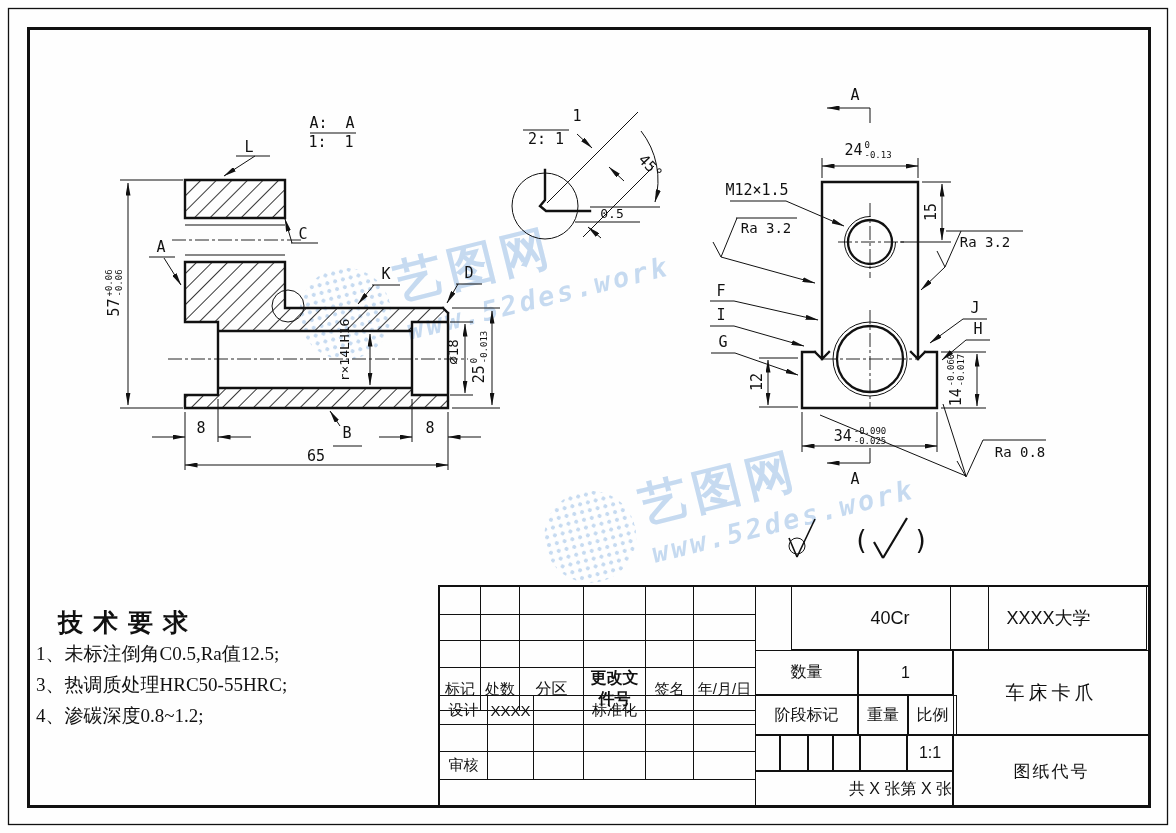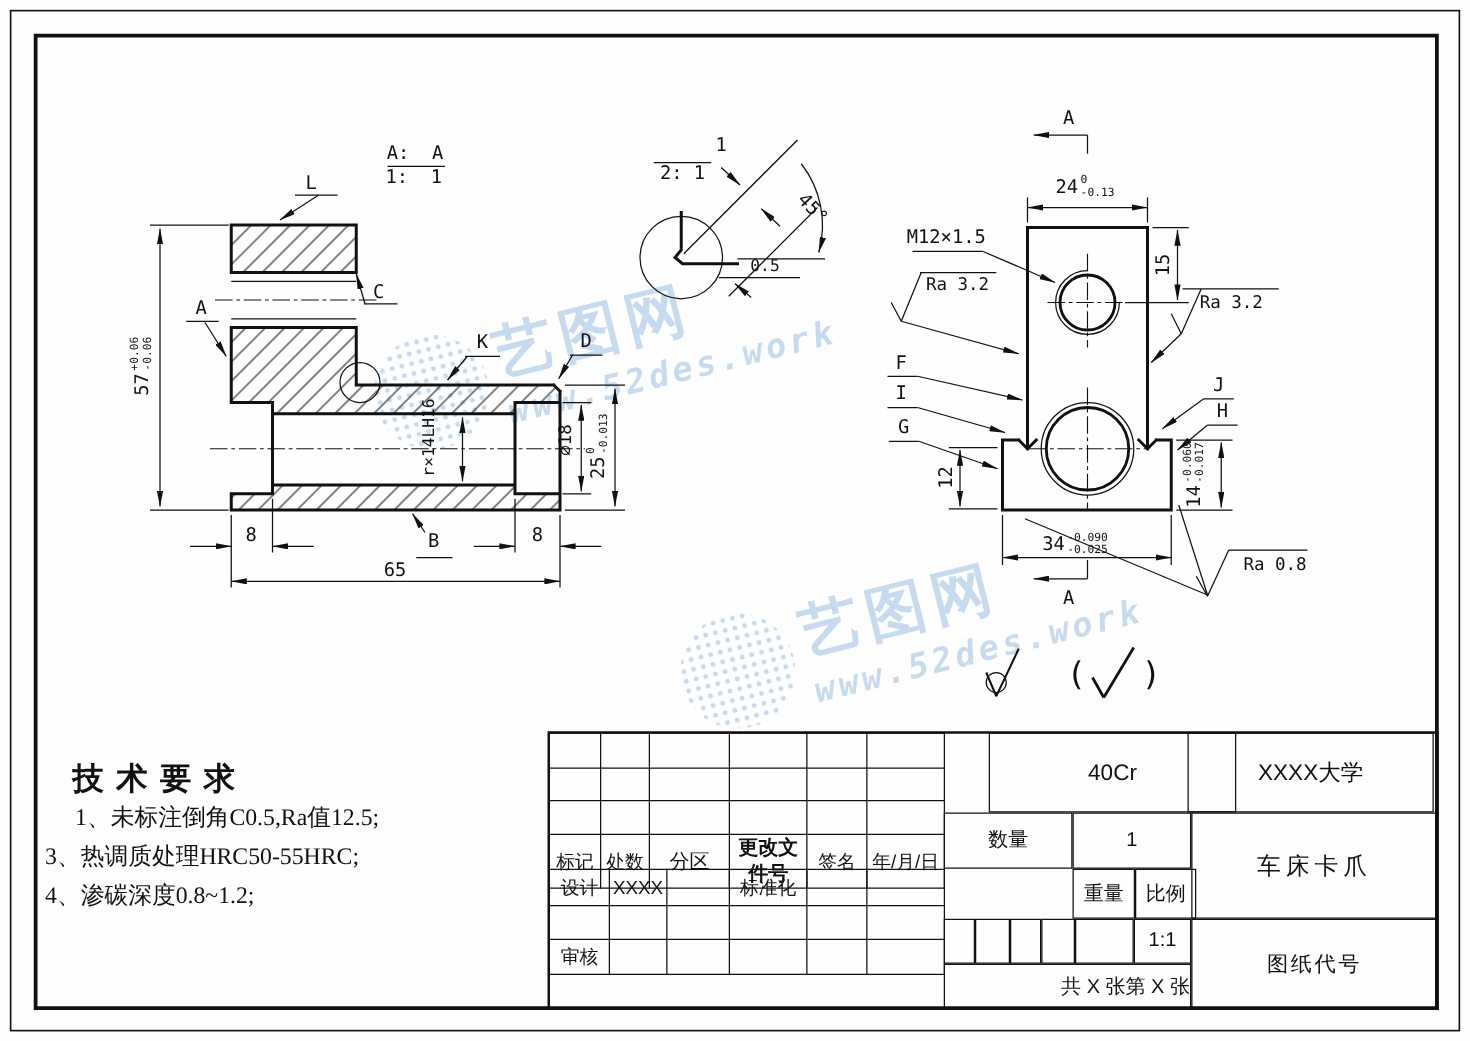--- a/index.html
+++ b/index.html
@@ -202,21 +202,21 @@
   <div class="t ctr" style="left:975px;top:308px;">J</div>
   <div class="t ctr" style="left:978px;top:329px;">H</div>
   <div class="t rotc" style="left:757px;top:382px;">12</div>
   <div class="t rotc" style="left:956px;top:380px;"><span>14</span><span class="tol"><b>-0.060</b><b>-0.017</b></span></div>
   <div class="t ctr" style="left:860px;top:436px;"><span>34</span><span class="tol"><b>-0.090</b><b>-0.025</b></span></div>
   <div class="t ctr s14" style="left:1020px;top:452px;">Ra 0.8</div>
   <div class="t ctr s26" style="left:861px;top:540px;">(</div>
   <div class="t ctr s26" style="left:921px;top:540px;">)</div>
 
   <div class="tr-title">技术要求</div>
-  <div class="tr-item" style="top:641px;margin-left:24px;">1、未标注倒角C0.5,Ra值12.5;</div>
+  <div class="tr-item" style="top:641px;">1、未标注倒角C0.5,Ra值12.5;</div>
   <div class="tr-item" style="top:672px;">3、热调质处理HRC50-55HRC;</div>
   <div class="tr-item" style="top:703px;">4、渗碳深度0.8~1.2;</div>
 
   <div id="tblock-frame"></div>
 
   <table class="tb" style="left:439px;top:586px;width:316px;">
     <colgroup>
         <col style="width:41px">
         <col style="width:39px">
         <col style="width:64px">
@@ -292,20 +292,21 @@
           <td></td>
           <td></td>
           <td></td>
     </tr>
   </tbody>
     </table>
 
   <div class="cell" style="left:755px;top:586px;width:198px;height:64px;font-size:18px;margin-left:36px;">40Cr</div>
   <div class="cell" style="left:755px;top:650px;width:103px;height:45px;">数量</div>
   <div class="cell" style="left:858px;top:650px;width:95px;height:45px;">1</div>
+  <div class="cell" style="left:755px;top:695px;width:103px;height:40px;">阶段标记</div>
   <div class="cell" style="left:858px;top:695px;width:50px;height:40px;">重量</div>
   <div class="cell" style="left:908px;top:695px;width:49px;height:40px;">比例</div>
   <div class="cell" style="left:755px;top:735px;width:25px;height:36px;"></div>
   <div class="cell" style="left:780px;top:735px;width:28px;height:36px;"></div>
   <div class="cell" style="left:808px;top:735px;width:25px;height:36px;"></div>
   <div class="cell" style="left:833px;top:735px;width:27px;height:36px;"></div>
   <div class="cell" style="left:860px;top:735px;width:47px;height:36px;"></div>
   <div class="cell" style="left:907px;top:735px;width:46px;height:36px;">1:1</div>
   <div class="cell" style="left:755px;top:771px;width:198px;height:36px;justify-content:flex-end;">
     <span>共 X 张</span>

